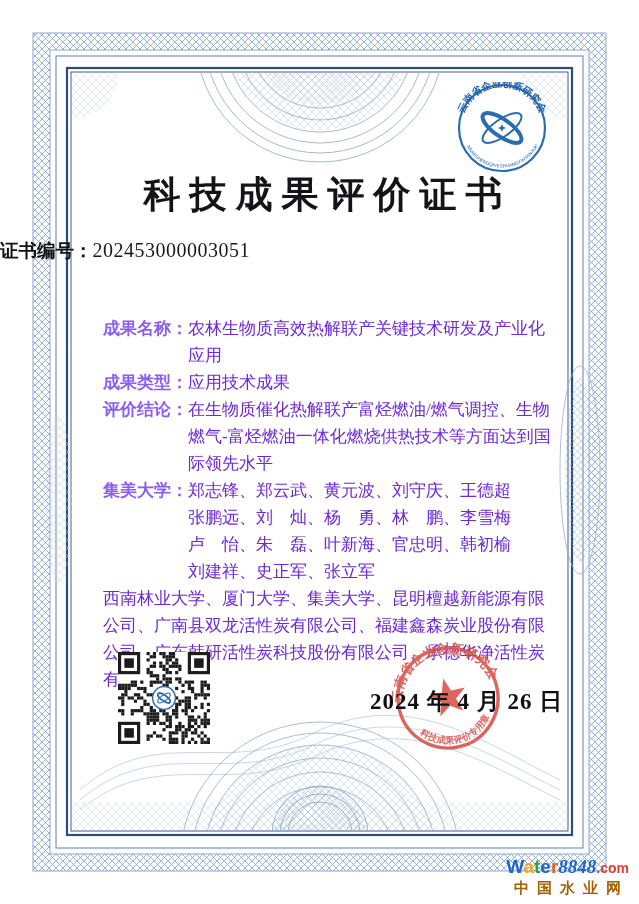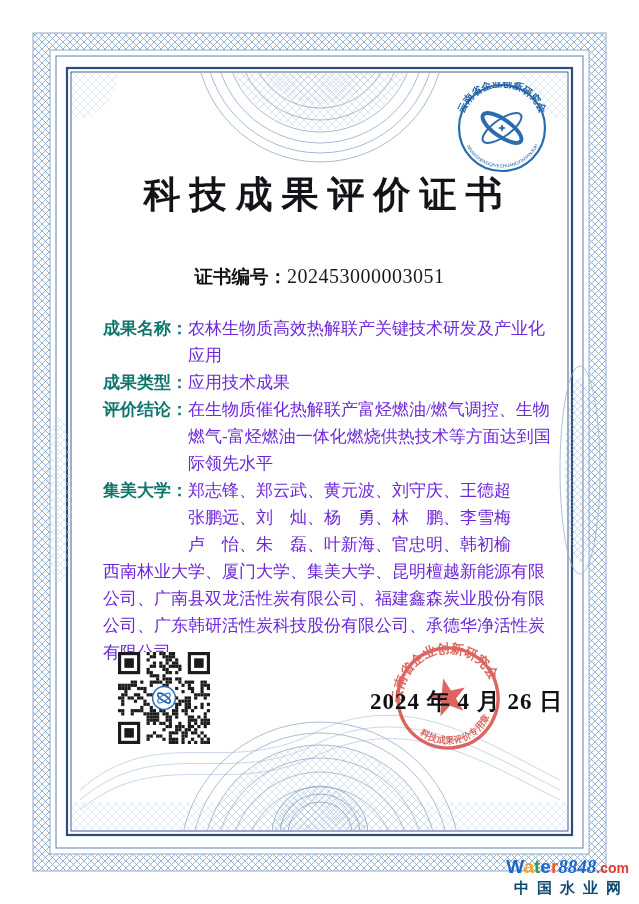--- a/index.html
+++ b/index.html
@@ -16,37 +16,37 @@
   .issuer-logo { position:absolute; left:456px; top:82px; width:92px; height:92px; }
 
   .title {
     position:absolute; top:170px; left:0; width:100%;
     text-align:center; font-family:"Liberation Serif", serif;
     font-size:37px; font-weight:bold; letter-spacing:9px; color:#141418;
     white-space:nowrap;
     padding-left:16px;
   }
   .cert-no {
-    position:absolute; top:264px; left:0; width:100%;
-    text-align:center; white-space:nowrap;
+    position:absolute; top:238px; left:0; width:100%;
+    text-align:left; white-space:nowrap;
   }
   .cert-no .lbl {
     font-family:"Liberation Sans", sans-serif; font-weight:bold;
     font-size:18.5px; color:#111;
   }
   .cert-no .val {
     font-family:"Liberation Serif", serif; font-size:20px; color:#1a1a1a;
     letter-spacing:0.5px;
   }
 
   .body-fields { position:absolute; left:103px; top:315px; width:454px; }
   .field { display:flex; align-items:flex-start; }
   .flabel {
     flex:0 0 auto; font-family:"Liberation Sans", sans-serif;
-    font-weight:bold; font-size:17px; line-height:27px; color:#0f766e;
+    font-weight:bold; font-size:17px; line-height:27px; color:#8b5cf6;
     white-space:nowrap;
   }
   .fvalue {
     flex:1 1 auto; font-family:"Liberation Serif", serif;
     font-size:17px; line-height:27px; color:#6d28d9;
   }
   .fvalue .nline { white-space:pre; }
 
   .qr { position:absolute; left:118px; top:652px; width:92px; height:92px; }
 
@@ -62,21 +62,21 @@
 
   .watermark { position:absolute; right:10px; bottom:6px; z-index:3; text-align:right; }
   .wm-line1 { font-weight:bold; line-height:20px; white-space:nowrap; }
   .wl { font-family:"Liberation Sans", sans-serif; font-size:19px; }
   .wl0 { color:#1b66c9; } .wl1 { color:#f5a623; } .wl2 { color:#2f9e44; }
   .wl3 { color:#1b66c9; } .wl4 { color:#f05a28; }
   .wm-num { font-family:"Liberation Serif", serif; font-style:italic; font-size:19px; color:#1b66c9; }
   .wm-com { font-family:"Liberation Sans", sans-serif; font-size:14px; color:#e03c31; }
   .wm-site {
     font-family:"Liberation Sans", sans-serif; font-weight:bold;
-    font-size:15px; color:#0c4a6e; letter-spacing:8px; margin-top:1px;
+    font-size:15px; color:#a16207; letter-spacing:8px; margin-top:1px;
     white-space:nowrap;
   }
 </style>
 </head>
 <body>
 
 <div class="page">
 
   <svg class="deco" width="639" height="904" viewBox="0 0 639 904" aria-hidden="true">
     <defs>
@@ -186,20 +186,21 @@
       <div class="field">
         <span class="flabel">评价结论：</span>
         <span class="fvalue">在生物质催化热解联产富烃燃油/燃气调控、生物燃气-富烃燃油一体化燃烧供热技术等方面达到国际领先水平</span>
       </div>
       <div class="field">
         <span class="flabel">集美大学：</span>
         <span class="fvalue">
           <span class="nline" style="display:block">郑志锋、郑云武、黄元波、刘守庆、王德超</span>
           <span class="nline" style="display:block">张鹏远、刘　灿、杨　勇、林　鹏、李雪梅</span>
           <span class="nline" style="display:block">卢　怡、朱　磊、叶新海、官忠明、韩初榆</span>
+          <span class="nline" style="display:block">刘建祥、史正军、张立军</span>
         </span>
       </div>
       <div class="field">
         <span class="fvalue">西南林业大学、厦门大学、集美大学、昆明檀越新能源有限公司、广南县双龙活性炭有限公司、福建鑫森炭业股份有限公司、广东韩研活性炭科技股份有限公司、承德华净活性炭有限公司</span>
       </div>
     </div>
 
     <div class="qr">
       <svg id="qr-svg" width="92" height="92" viewBox="0 0 29 29">
         <rect x="0" y="0" width="29" height="29" fill="#ffffff"></rect>

